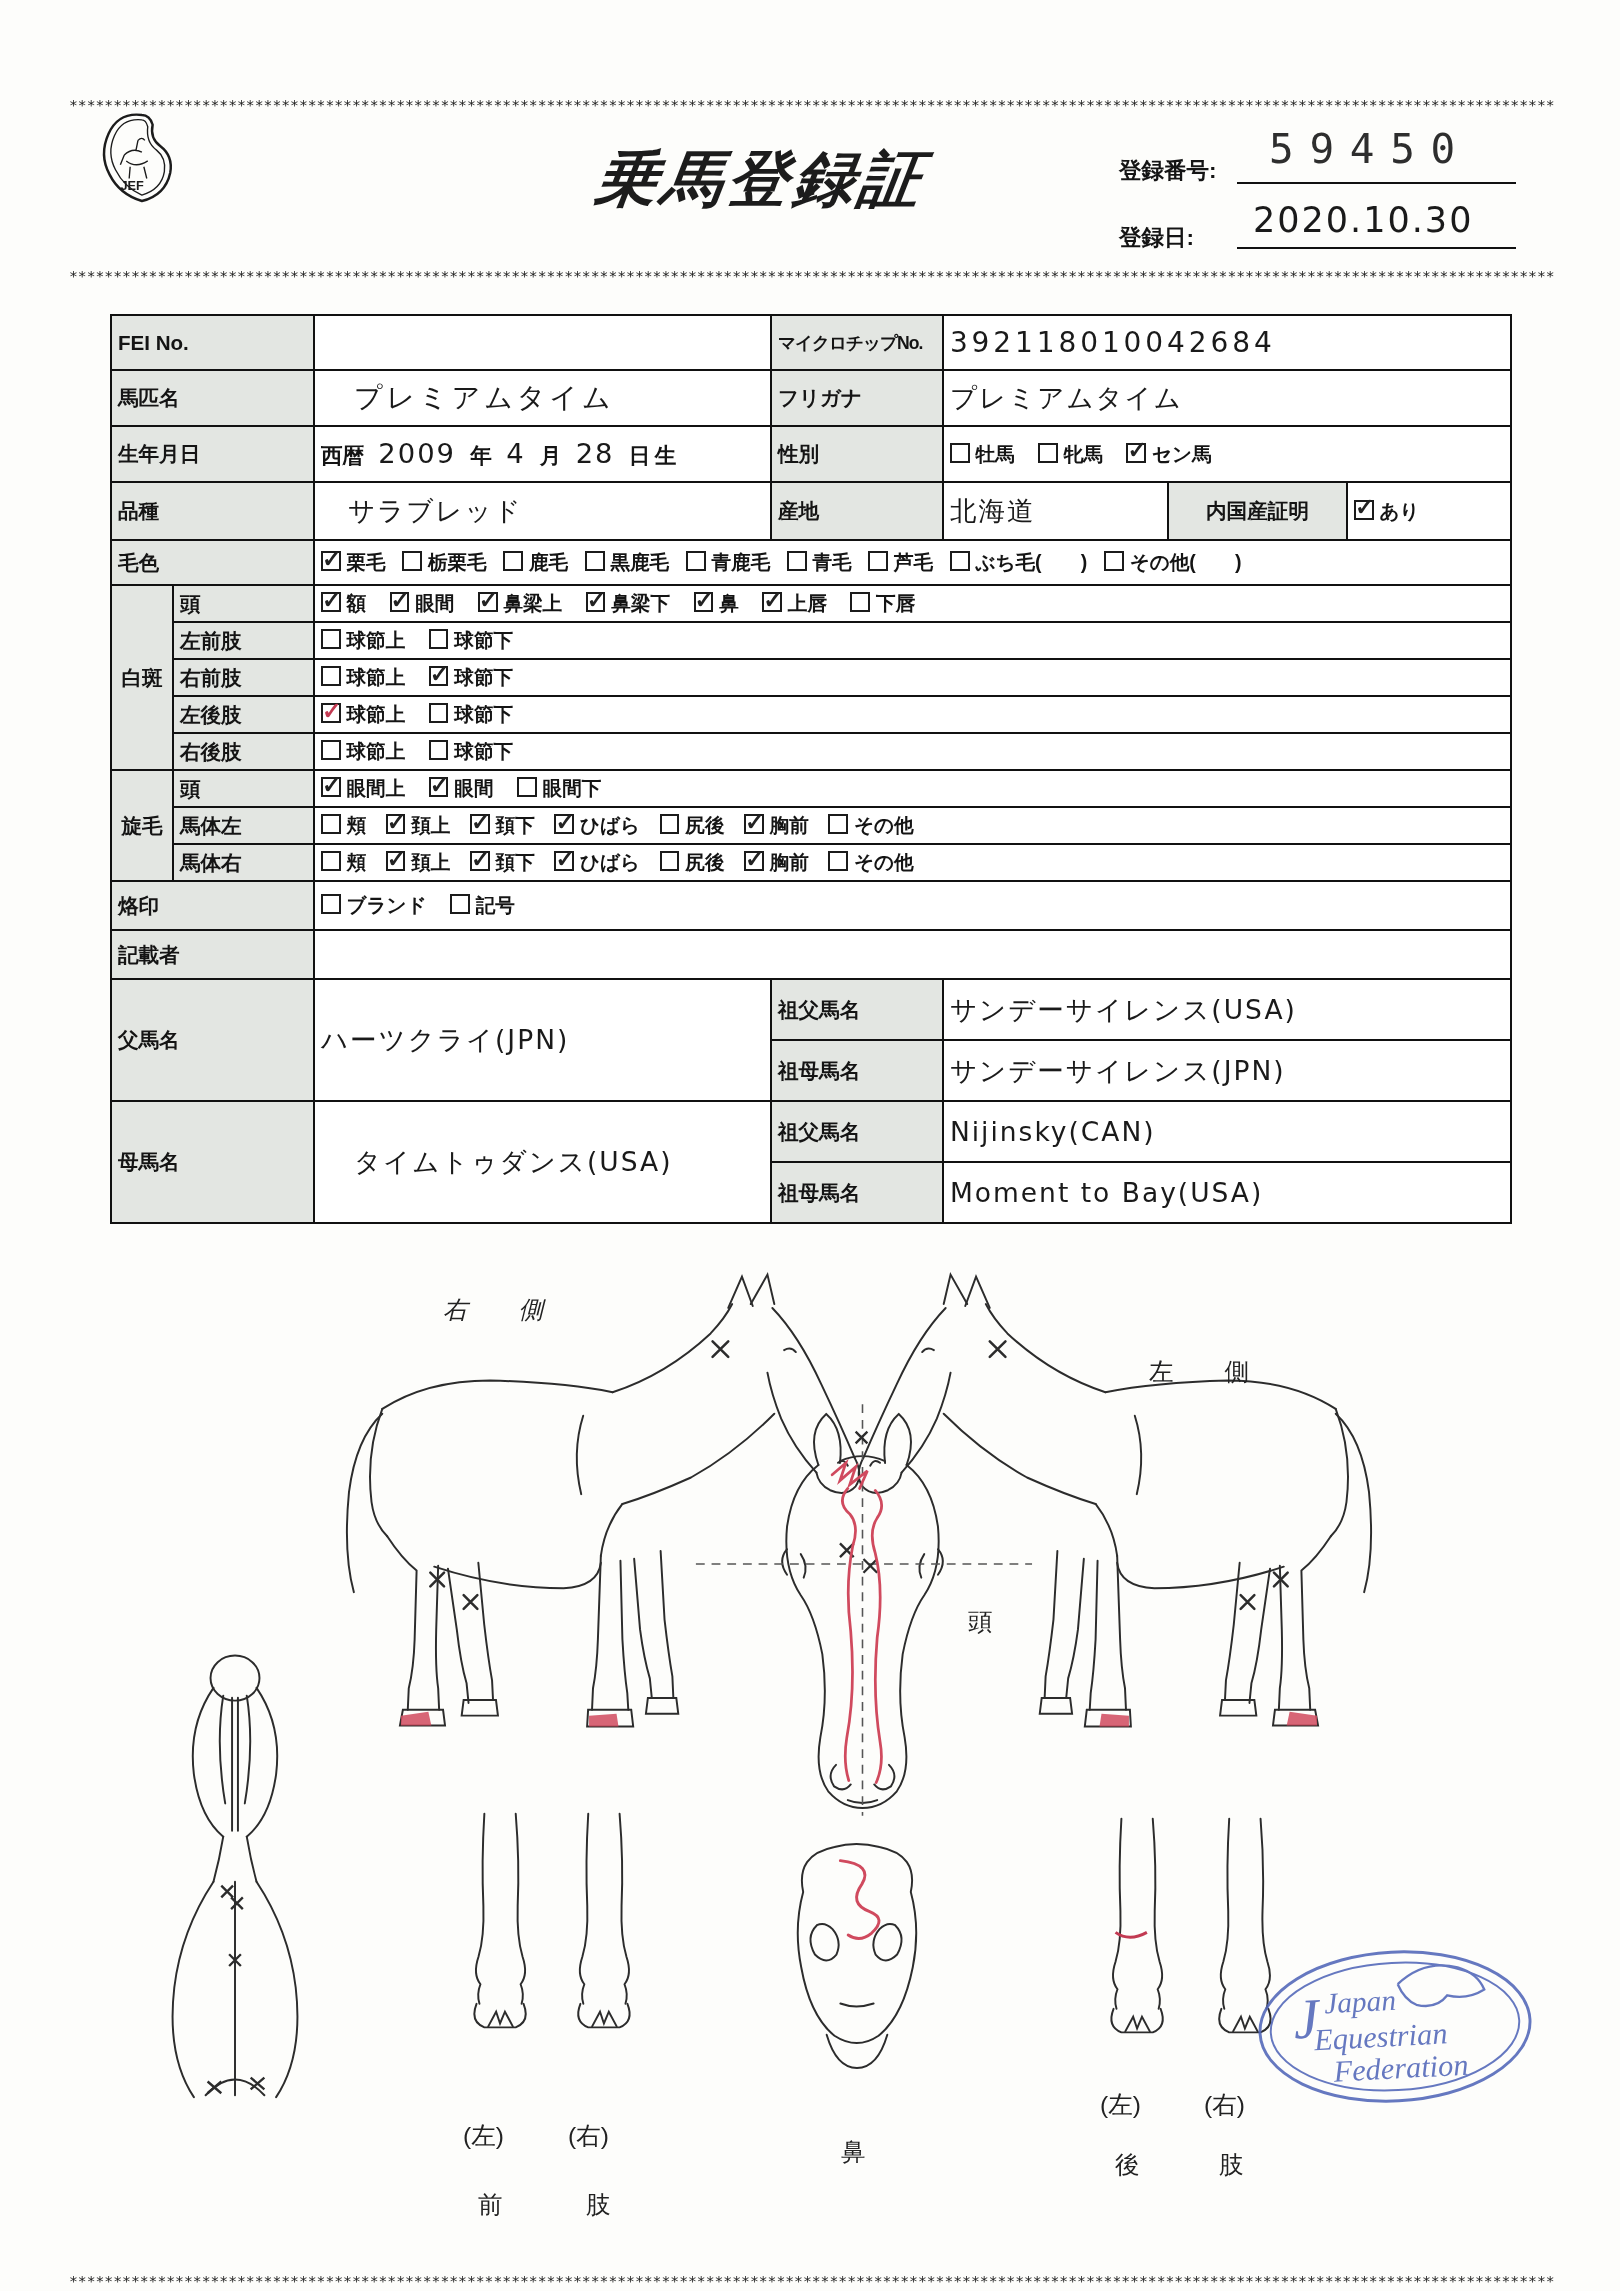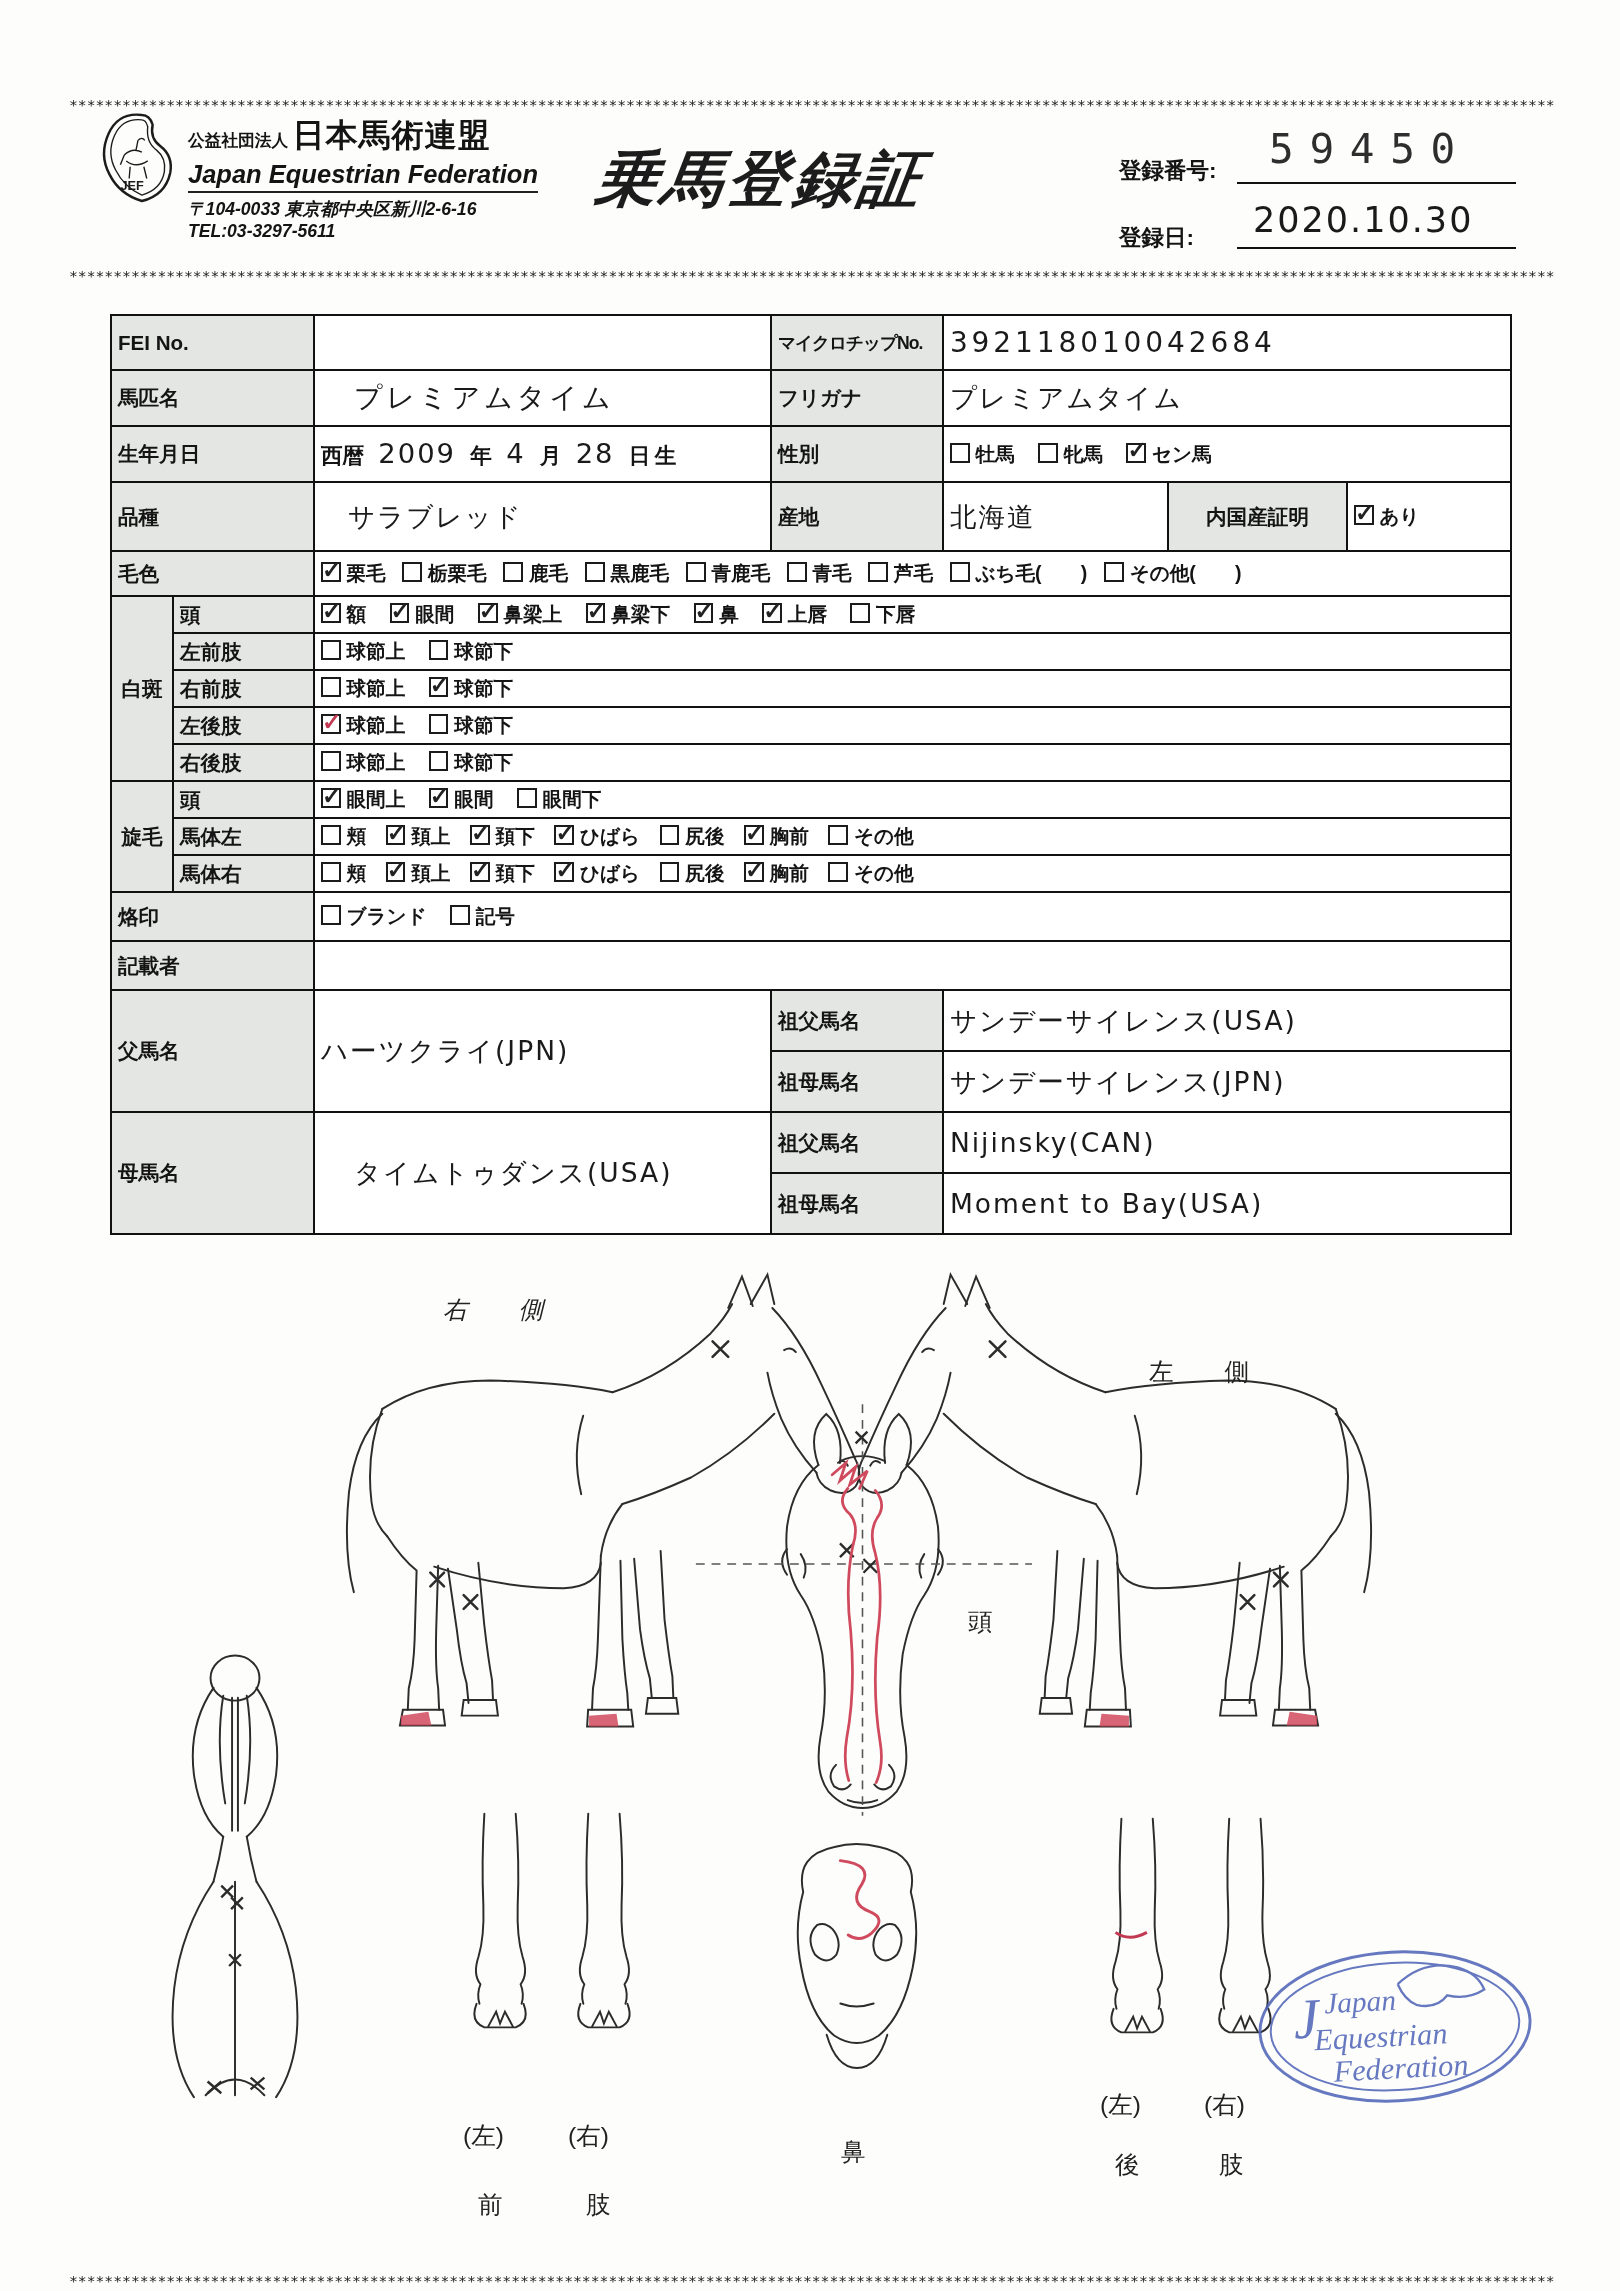--- a/index.html
+++ b/index.html
@@ -105,31 +105,20 @@
     <g stroke="#1c1c1c" stroke-width="2.5" fill="none">
       <path d="M50,5 Q26,2 16,24 Q6,46 17,66 Q27,86 50,93 Q74,87 79,64 Q82,47 69,37 Q58,29 61,15 Q58,5 50,5 Z"></path>
       <path d="M50,10 Q30,8 22,26 Q14,44 23,61 Q32,79 50,87 Q70,81 73,63 Q75,49 65,41 Q54,33 56,17 Q54,10 50,10 Z" stroke-width="1.4"></path>
     </g>
     <g stroke="#1c1c1c" stroke-width="1.4" fill="none">
       <path d="M32,46 Q40,38 50,43 M44,41 L46,31 M46,31 Q50,27 53,31 M34,52 Q44,60 56,52 M38,58 L37,70 M52,58 L55,70 M32,46 L28,56"></path>
     </g>
     <text x="28" y="82" font-size="13" font-weight="bold" fill="#1c1c1c">JEF</text>
   </svg>
 
-  <div class="abs" style="left:188px;top:114px;width:412px;">
-    <div>
-      <span class="org-small">公益社団法人</span>
-      <span class="org-big">日本馬術連盟</span>
-    </div>
-    <div style="margin-top:2px;">
-      <span class="org-en">Japan Equestrian Federation</span>
-    </div>
-    <div class="org-addr">〒104-0033 東京都中央区新川2-6-16</div>
-    <div class="org-tel">TEL:03-3297-5611</div>
-  </div>
 
   <div class="abs doc-title" style="left:596px;top:139px;">乗馬登録証</div>
 
   <div class="abs reg-label" style="left:1119px;top:155px;">登録番号:</div>
   <div class="abs reg-no" style="left:1269px;top:125px;">59450</div>
   <div class="abs uline" style="left:1237px;top:182px;width:279px;"></div>
   <div class="abs reg-label" style="left:1119px;top:222px;">登録日:</div>
   <div class="abs hand reg-date" style="left:1253px;top:200px;">2020.10.30</div>
   <div class="abs uline" style="left:1237px;top:247px;width:279px;"></div>
 
@@ -169,21 +158,21 @@
         <span class="printed">月</span>
         <span class="hand birthnum">28</span>
         <span class="printed">日</span>
         <span class="printed">生</span>
       </td>
       <td class="lbl">性別</td>
       <td colspan="3">
         
       <span class="opt"><span class="cb"></span><span>牡馬</span></span><span class="opt"><span class="cb"></span><span>牝馬</span></span><span class="opt"><span class="cb checked"></span><span>セン馬</span></span></td>
     </tr>
-    <tr style="height:69px">
+    <tr style="height:58px">
       <td class="lbl" colspan="2">品種</td>
       <td class="hand hv" style="padding-left:33px">サラブレッド</td>
       <td class="lbl">産地</td>
       <td class="hand hv">北海道</td>
       <td class="lbl" style="text-align:center">内国産証明</td>
       <td>
         
       <span class="opt"><span class="cb checked"></span><span>あり</span></span></td>
     </tr>
     <tr style="height:45px">

